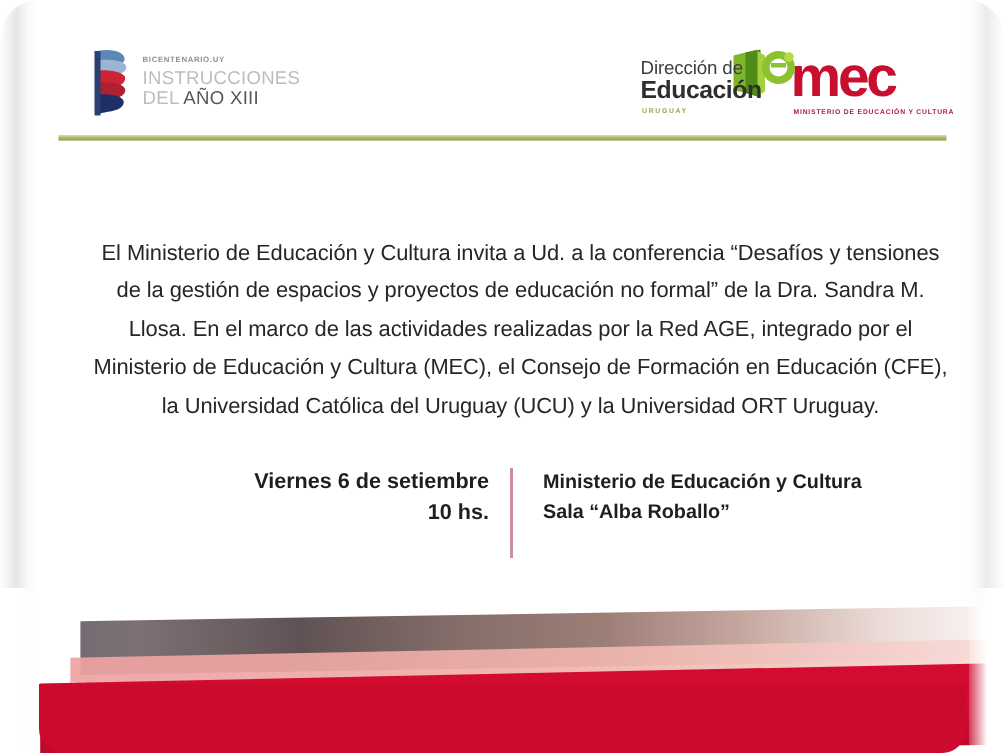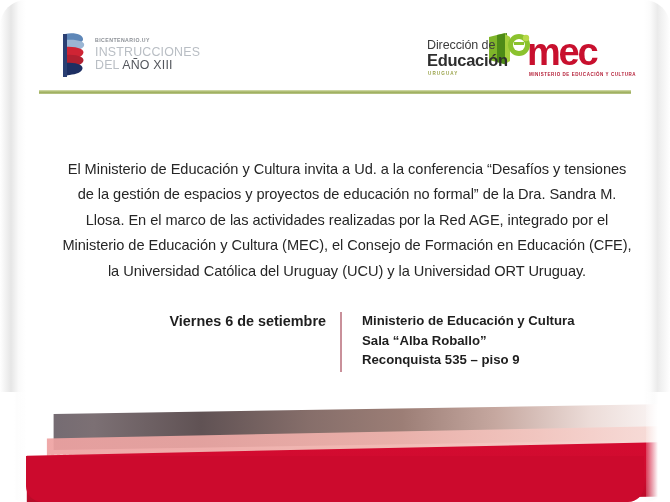--- a/index.html
+++ b/index.html
@@ -367,26 +367,26 @@
     </div>
 
     <div id="header-rule"></div>
   </div>
 
   <p id="invite-paragraph">El Ministerio de Educación y Cultura invita a Ud. a la conferencia “Desafíos y tensiones de la gestión de espacios y proyectos de educación no formal” de la Dra. Sandra M. Llosa. En el marco de las actividades realizadas por la Red AGE, integrado por el Ministerio de Educación y Cultura (MEC), el Consejo de Formación en Educación (CFE), la Universidad Católica del Uruguay (UCU) y la Universidad ORT Uruguay.</p>
 
   <div id="details">
     <div id="when-block">
       <div>Viernes 6 de setiembre</div>
+      <div>10 hs.</div>
     </div>
     <div id="details-divider"></div>
     <div id="where-block">
       <div>Ministerio de Educación y Cultura</div>
       <div>Sala “Alba Roballo”</div>
-      <div>Reconquista 535 – piso 9</div>
     </div>
   </div>
 
   <div id="bottom-art">
     <div class="band" id="band-photo"></div>
     <div class="band" id="band-salmon"></div>
     <div class="band" id="band-dots"></div>
     <div class="band" id="band-crimson"></div>
     <div id="band-crimson-fill"></div>
     <div id="bottom-mask-left"></div>

